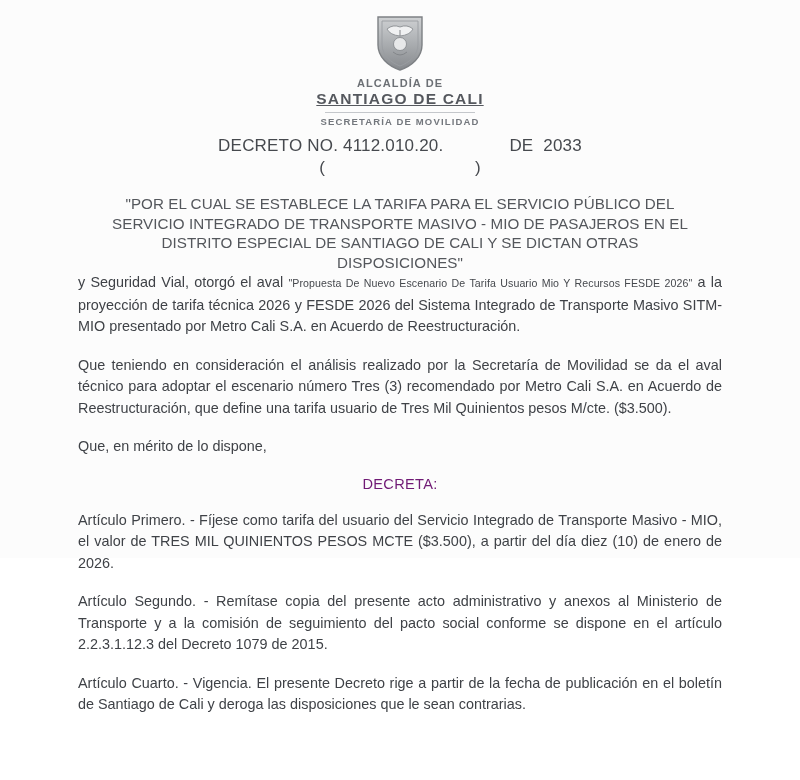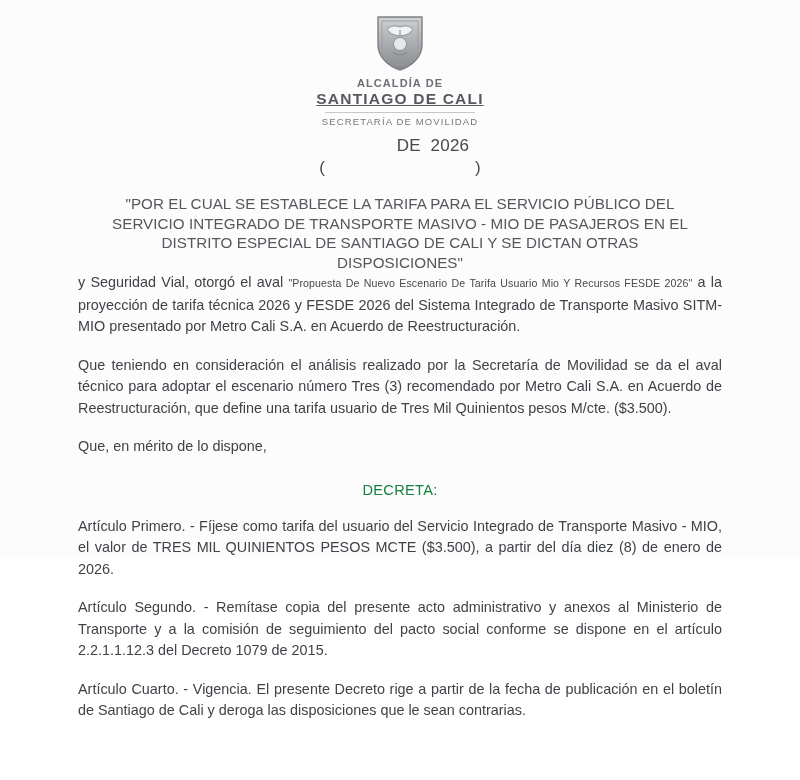--- a/index.html
+++ b/index.html
@@ -53,21 +53,21 @@
   .lh-rule {
     width: 150px;
     height: 1px;
     background: #c4c7cb;
     margin: 4px auto 3px auto;
   }
   .lh-line3 {
     font-size: 9.5px;
     letter-spacing: 1.15px;
     color: #73777d;
-    font-weight: 400;
+    font-weight: 700;
   }
 
   
   .decree-row {
     margin-top: 9px;
     font-size: 17px;
     color: #46494e;
     display: flex;
     justify-content: center;
     align-items: baseline;
@@ -114,22 +114,22 @@
   }
   p.para + p.para { margin-top: 17px; }
   .para .small-quote {
     font-size: 10.6px;
     letter-spacing: 0.1px;
     color: #45484d;
   }
   .centered-heading {
     text-align: center;
     font-size: 14.6px;
-    color: #15803d;
-    margin-top: 24px;
+    color: #701a75;
+    margin-top: 18px;
     letter-spacing: 0.3px;
   }
   .articles { margin-top: 18px; }
   p.article {
     margin: 0;
     text-align: justify;
     text-justify: inter-word;
     font-size: 14.4px;
     line-height: 21.5px;
     color: #3f4247;
@@ -157,38 +157,39 @@
       <path d="M24 40 q7 6 14 0" fill="none" stroke="#83868a" stroke-width="1"></path>
       <path d="M31 24 v-6" stroke="#83868a" stroke-width="1"></path>
     </svg>
     <div class="lh-line1">ALCALDÍA DE</div>
     <div class="lh-line2">SANTIAGO DE CALI</div>
     <div class="lh-rule"></div>
     <div class="lh-line3">SECRETARÍA DE MOVILIDAD</div>
   </div>
 
   <div class="decree-row">
-    <span class="decree-de">DE  2026</span>
+    <span class="decree-no">DECRETO NO. 4112.010.20.</span>
+    <span class="decree-de">DE  2033</span>
   </div>
   <div class="paren-row">
     <span class="paren-left">(</span>
     <span class="paren-right">)</span>
   </div>
 
   <div class="doc-title">"POR EL CUAL SE ESTABLECE LA TARIFA PARA EL SERVICIO PÚBLICO DEL SERVICIO INTEGRADO DE TRANSPORTE MASIVO - MIO DE PASAJEROS EN EL DISTRITO ESPECIAL DE SANTIAGO DE CALI Y SE DICTAN OTRAS DISPOSICIONES"</div>
 
   <div class="body-block">
     <p class="para"><span>y Seguridad Vial, otorgó el aval </span><span class="small-quote">"Propuesta De Nuevo Escenario De Tarifa Usuario Mio Y Recursos FESDE 2026"</span><span> a la proyección de tarifa técnica 2026 y FESDE 2026 del Sistema Integrado de Transporte Masivo SITM-MIO presentado por Metro Cali S.A. en Acuerdo de Reestructuración.</span></p>
 
     <p class="para">Que teniendo en consideración el análisis realizado por la Secretaría de Movilidad se da el aval técnico para adoptar el escenario número Tres (3) recomendado por Metro Cali S.A. en Acuerdo de Reestructuración, que define una tarifa usuario de Tres Mil Quinientos pesos M/cte. ($3.500).</p>
 
     <p class="para">Que, en mérito de lo dispone,</p>
   </div>
 
   <div class="centered-heading">DECRETA:</div>
 
   <div class="articles">
-    <p class="article">Artículo Primero. -  Fíjese como tarifa del usuario del Servicio Integrado de Transporte Masivo - MIO, el valor de TRES MIL QUINIENTOS PESOS MCTE ($3.500), a partir del día diez (8) de enero de 2026.</p>
-    <p class="article">Artículo Segundo. - Remítase copia del presente acto administrativo y anexos al Ministerio de Transporte y a la comisión de seguimiento del pacto social conforme se dispone en el artículo 2.2.1.1.12.3 del Decreto 1079 de 2015.</p>
+    <p class="article">Artículo Primero. -  Fíjese como tarifa del usuario del Servicio Integrado de Transporte Masivo - MIO, el valor de TRES MIL QUINIENTOS PESOS MCTE ($3.500), a partir del día diez (10) de enero de 2026.</p>
+    <p class="article">Artículo Segundo. - Remítase copia del presente acto administrativo y anexos al Ministerio de Transporte y a la comisión de seguimiento del pacto social conforme se dispone en el artículo 2.2.3.1.12.3 del Decreto 1079 de 2015.</p>
     <p class="article">Artículo Cuarto. -  Vigencia. El presente Decreto rige a partir de la fecha de publicación en el boletín de Santiago de Cali y deroga las disposiciones que le sean contrarias.</p>
   </div>
 
 </div>
 
 </body></html>

